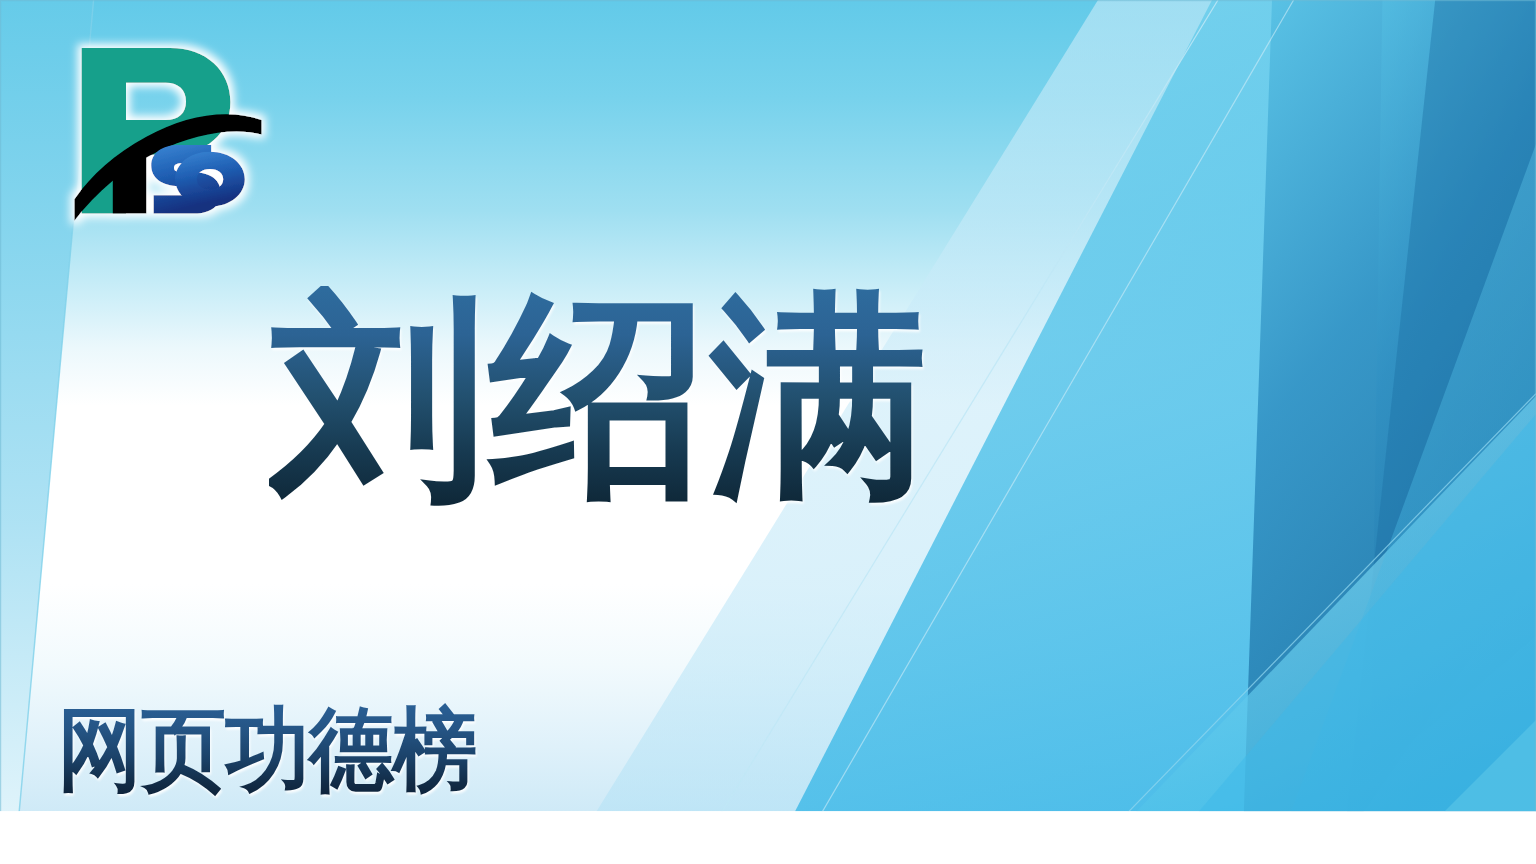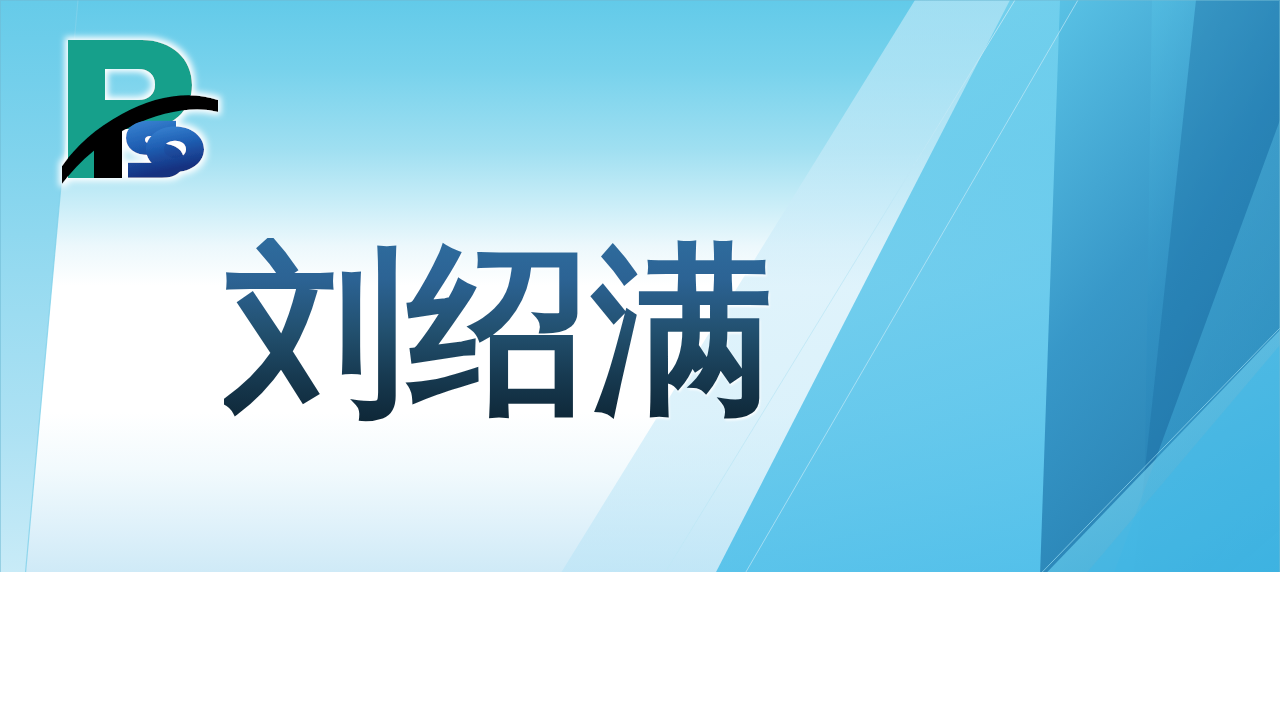--- a/index.html
+++ b/index.html
@@ -3,21 +3,21 @@
 <meta charset="utf-8">
 <style>
   html, body {
     margin: 0;
     padding: 0;
     background: #ffffff;
   }
   #slide {
     position: relative;
     width: 1280px;
-    height: 572px;
+    height: 676px;
     overflow: hidden;
     font-family: "Liberation Sans", "DejaVu Sans", sans-serif;
     background: #ffffff;
   }
 
   
   .bg-layer {
     position: absolute;
     inset: 0;
     width: 100%;
@@ -210,14 +210,17 @@
                  M163 144 C156 144 152 148 152 153 C152 158 156 162 163 162
                  C170 162 174 158 174 153 C174 148 170 144 163 144 Z" fill="url(#soGrad)" transform="translate(-38,-24) scale(1,0.95)"></path>
       </g>
     </g>
   </svg>
 
   <div class="title-block">
     <span class="main-title">刘绍满</span>
   </div>
 
+  <div class="subtitle-block">
+    <span class="subtitle">网页功德榜</span>
+  </div>
 
 </div>
 
 </body></html>

